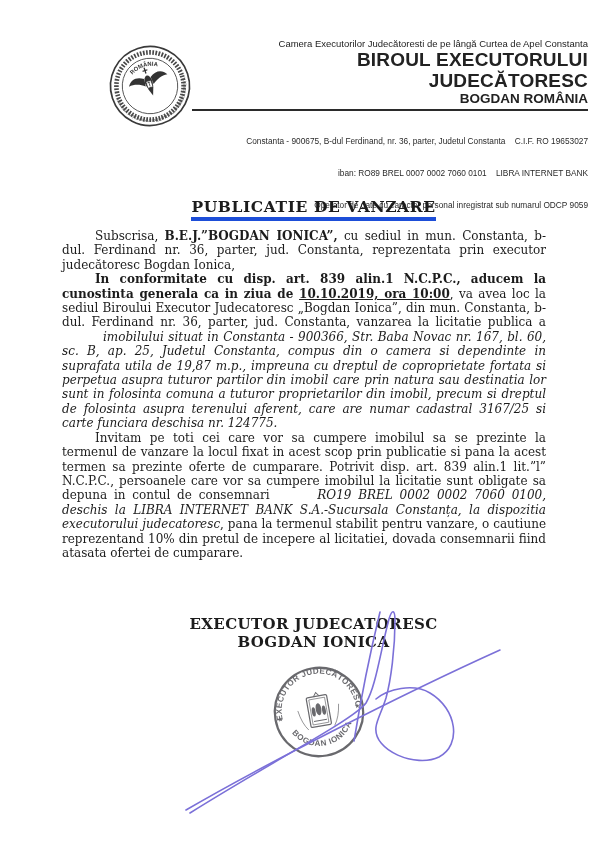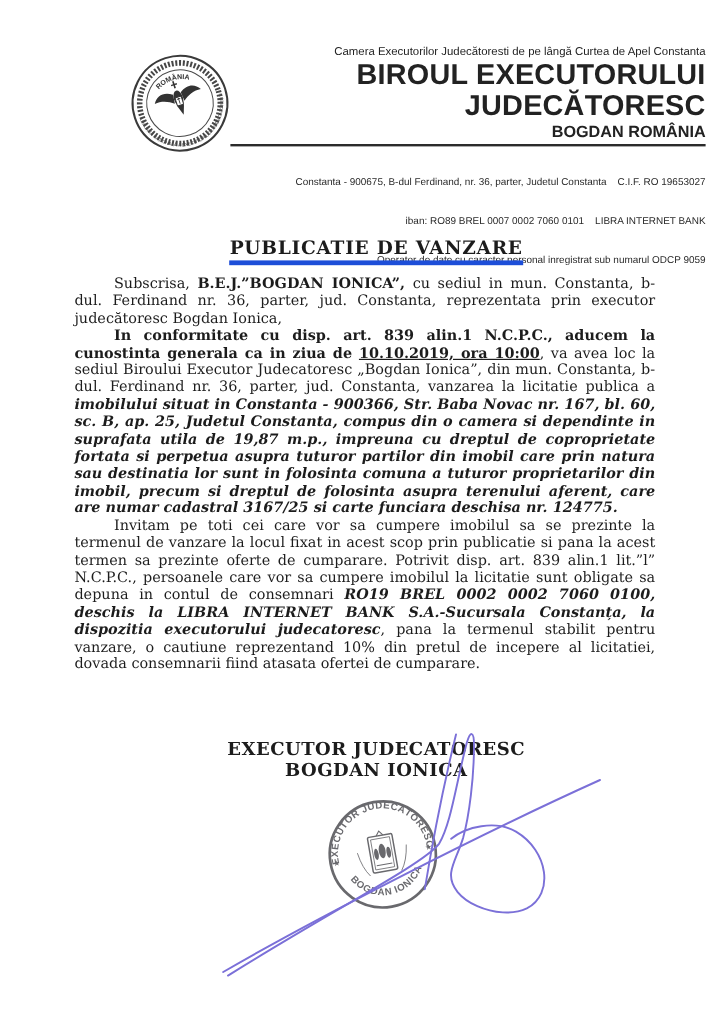--- a/index.html
+++ b/index.html
@@ -5,35 +5,35 @@
   html,body{margin:0;padding:0;background:#e8e8e8;}
   .page{
     position:relative;width:605px;height:855px;margin:0 auto;background:#ffffff;
     font-family:"DejaVu Serif", serif;color:#1c1c1c;overflow:hidden;
   }
   
   .seal-logo{position:absolute;left:108px;top:44px;width:84px;height:84px;transform:rotate(-18deg);}
   .head-block{position:absolute;left:192px;top:38px;width:396px;text-align:right;
     font-family:"Liberation Sans", sans-serif;color:#222;}
   .chamber{font-size:9.5px;line-height:1.2;}
-  .office{font-size:24px;font-weight:bold;line-height:1.08;letter-spacing:.2px;margin-top:1px;margin-left:32px;}
+  .office{font-size:19px;font-weight:bold;line-height:1.08;letter-spacing:.2px;margin-top:1px;margin-left:32px;}
   .executor{font-size:13.5px;font-weight:bold;line-height:1.15;}
   .head-rule{border:none;border-top:2px solid #2b2b2b;margin:2px 0 3px 0;}
   .contact{font-size:8.3px;line-height:1.3;white-space:pre-wrap;color:#2a2a2a;}
   .contact .bold{font-weight:bold;}
   
   .title-wrap{position:absolute;left:62px;top:197px;width:503px;text-align:center;}
   .title{display:inline-block;font-weight:bold;font-size:15.5px;letter-spacing:.6px;
     border-bottom:4px solid #1d4ed8;padding-bottom:1px;}
   
   .body-text{position:absolute;left:62px;top:229px;width:484px;text-align:justify;
     font-size:12px;line-height:14.4px;}
   .body-text p{margin:0;text-indent:33px;}
   .u{text-decoration:underline;text-decoration-thickness:1.4px;}
-  .bi{font-weight:bold;font-style:italic;}
+  .bi{font-weight:normal;font-style:italic;margin-left:41px;}
   
   .closing{position:absolute;left:62px;top:615px;width:503px;text-align:center;
     font-weight:bold;font-size:15px;line-height:1.22;letter-spacing:.4px;}
   
   .stamp{position:absolute;left:272px;top:665px;width:94px;height:94px;transform:rotate(-10deg);opacity:.88;}
   .signature{position:absolute;left:168px;top:593px;width:350px;height:235px;}
 </style>
 </head>
 <body>
 

